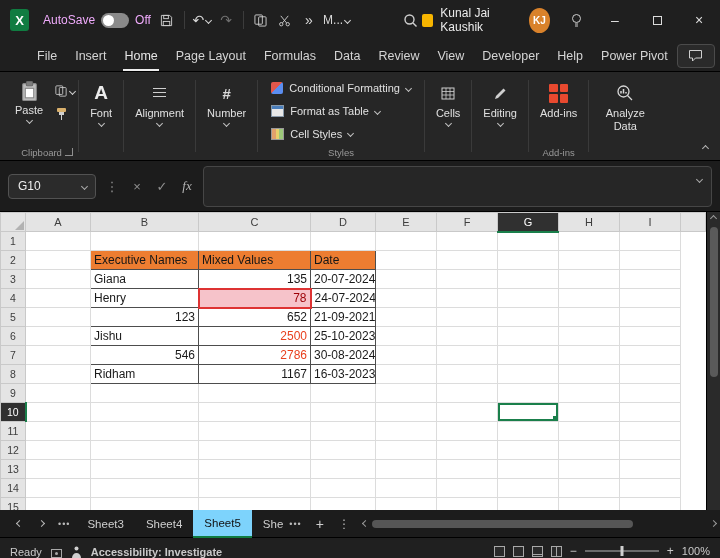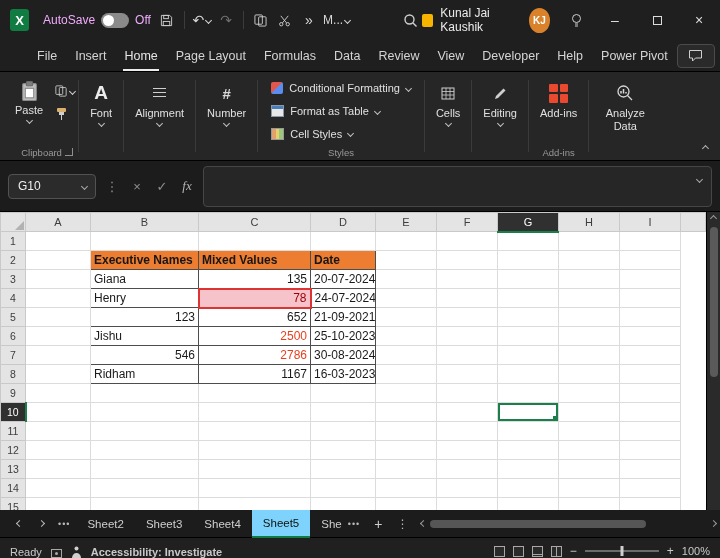--- a/index.html
+++ b/index.html
@@ -81,21 +81,21 @@
   .sheet thead th{background:#e4e4e4;color:#3d3d3d;font-weight:normal;font-size:11px;border:1px solid #c9c9c9;text-align:center}
   .sheet tbody th{background:#e4e4e4;color:#3d3d3d;font-weight:normal;font-size:10.5px;border:1px solid #c9c9c9;text-align:center}
   .sheet td{border:1px solid #dcdcdc;background:#fff}
   .sheet th.selhdr{background:#303030;color:#fff}
   .sheet thead th.selhdr{border-bottom:2px solid var(--selection-green)}
   .sheet tbody th.selhdr{border-right:2px solid var(--selection-green)}
   .sheet th.corner{position:relative}
   .sheet th.corner::after{content:"";position:absolute;right:1px;bottom:1px;border-left:9px solid transparent;border-bottom:9px solid #b2b2b2}
   .sheet th.fillh,.sheet td.fillc{background:#fff;border:none;border-left:1px solid #dcdcdc;border-bottom:1px solid transparent}
   .sheet th.fillh{background:#e4e4e4;border:1px solid #c9c9c9}
-  td.hdr{background:var(--table-header-fill);color:#161616;font-weight:bold;border:1px solid #4d4d4d}
+  td.hdr{background:var(--table-header-fill);color:#161616;font-weight:normal;border:1px solid #4d4d4d}
   td.tb{border:1px solid #4d4d4d}
   td.num{text-align:right}
   td.red{color:var(--red-number)}
   td.hl{background:var(--highlight-fill);border:2px solid var(--highlight-border);color:var(--highlight-text)}
   td.sel{position:relative;box-shadow:inset 0 0 0 2px var(--selection-green)}
   td.sel::after{content:"";position:absolute;right:0;bottom:0;width:5px;height:5px;background:var(--selection-green)}
   .vscroll{position:absolute;right:0;top:0;bottom:0;width:14px;background:#2a2a2a;border-left:1px solid #000;display:flex;flex-direction:column;align-items:center;padding-top:4px}
   .vthumb{width:8px;height:150px;background:#5a5a5a;border-radius:4px;margin-top:6px}
 
   
@@ -621,21 +621,20 @@
 </div>
 
 <div class="tabsbar">
   <span class="tnav">
       <span class="chv left"></span>
     </span>
   <span class="tnav">
       <span class="chv right"></span>
     </span>
   <span class="tdots">•••</span>
-  <span class="stab">Sheet2</span>
   <span class="stab">Sheet3</span>
   <span class="stab">Sheet4</span>
   <span class="stab active">Sheet5</span>
   <span class="stab trunc">She</span>
   <span class="tdots">•••</span>
   <span class="newsheet">+</span>
   <span class="tdots" style="font-size:12px">⋮</span>
   <div class="hscroll">
     <span class="chv left"></span>
     <div class="htrack">

